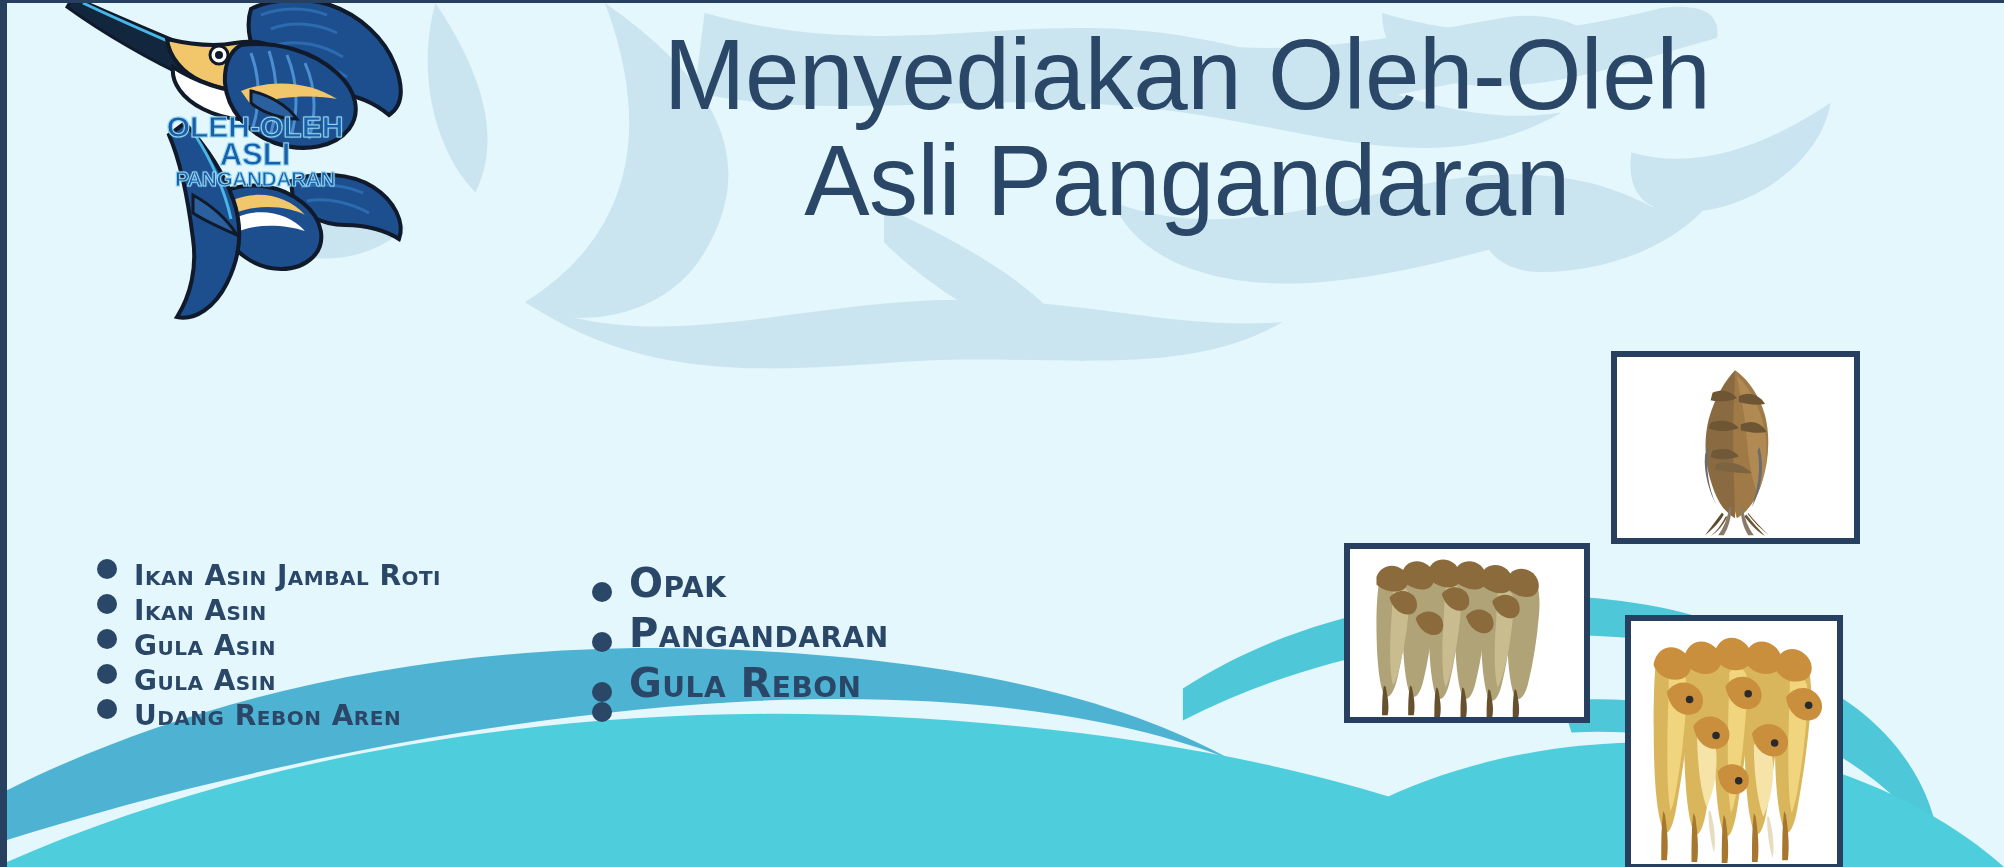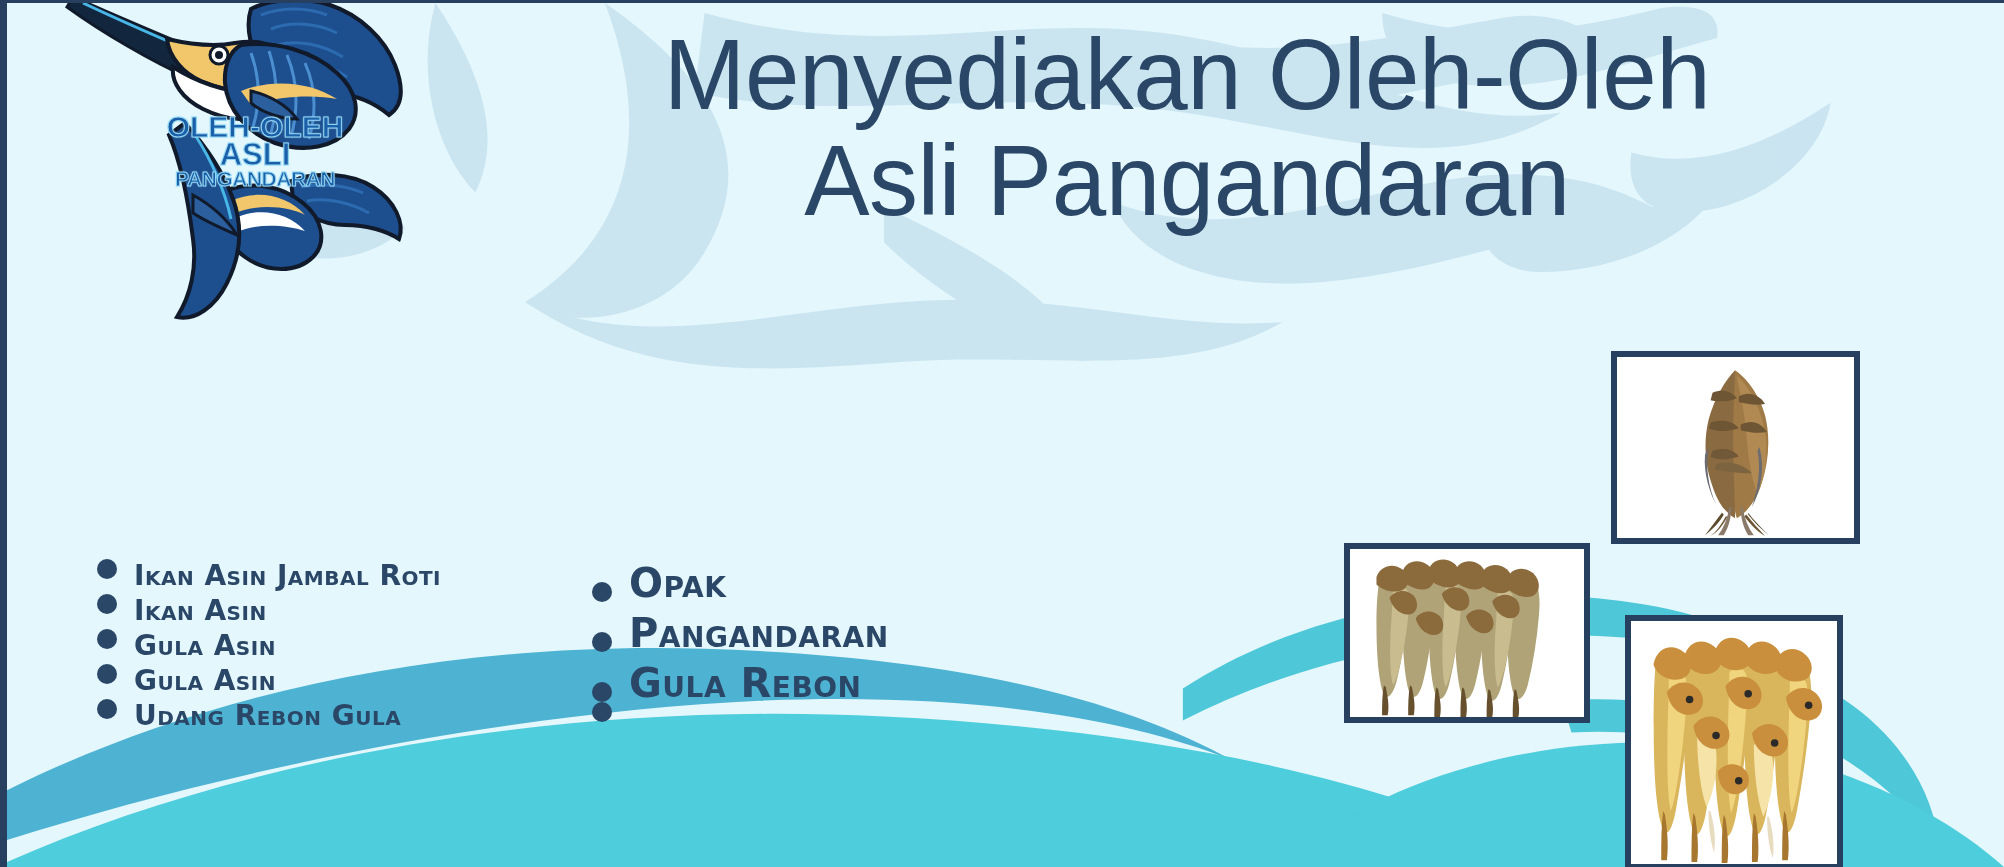--- a/index.html
+++ b/index.html
@@ -181,21 +181,21 @@
         <li>
           <span class="bullet"></span>
           <span class="txt">Gula Asin</span>
         </li>
         <li>
           <span class="bullet"></span>
           <span class="txt">Gula Asin</span>
         </li>
         <li>
           <span class="bullet"></span>
-          <span class="txt">Udang Rebon Gula</span>
+          <span class="txt">Udang Rebon Aren</span>
         </li>
       </ul>
     </div>
     <div id="col-right">
       <ul class="plist">
         <li>
           <span class="bullet"></span>
           <span class="txt">Opak</span>
         </li>
         <li>

